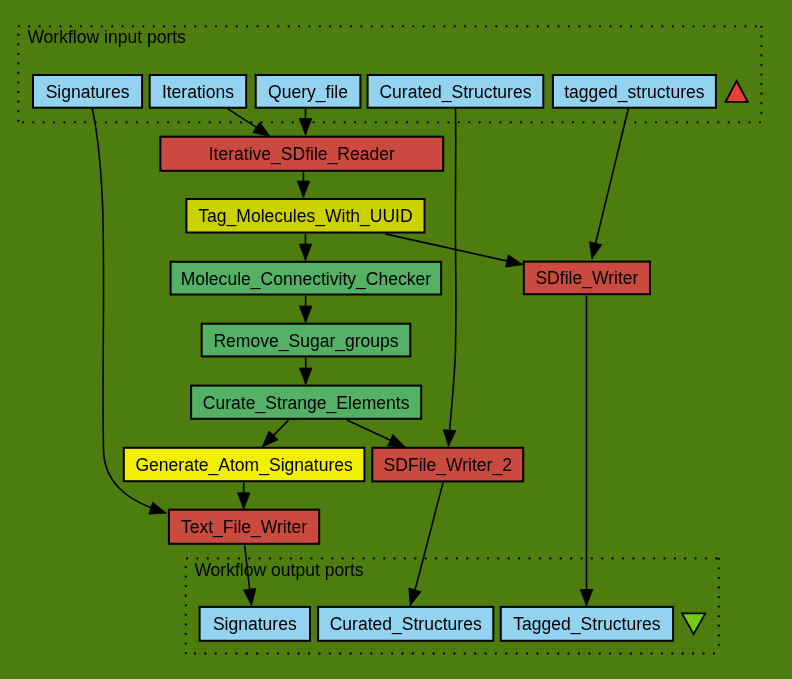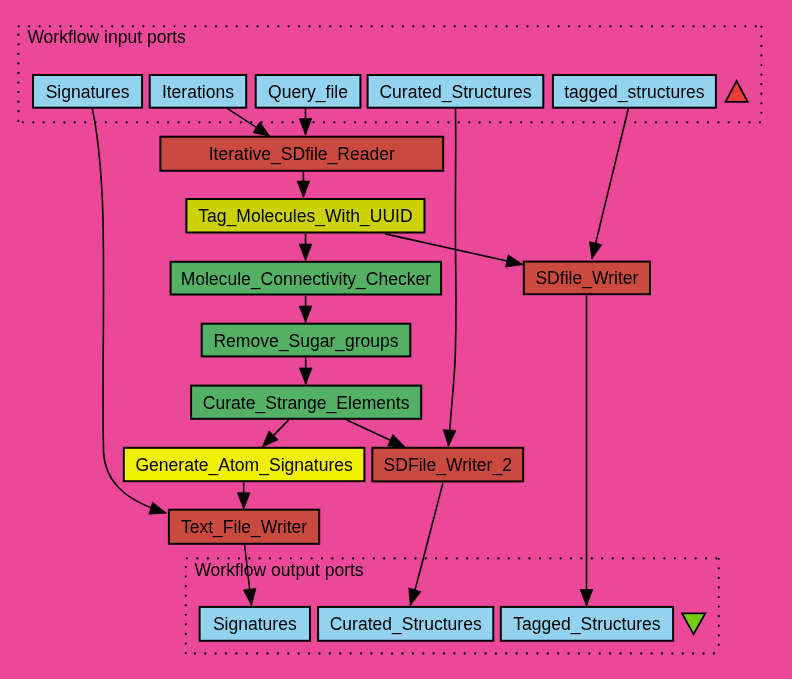--- a/index.html
+++ b/index.html
@@ -1,18 +1,18 @@
 <!DOCTYPE html>
 <html><head>
 <meta charset="utf-8">
 <style>
   html, body { margin:0; padding:0; background:#ffffff; }
   body { width:792px; height:679px; overflow:hidden;
          font-family:"Liberation Sans", sans-serif; }
-  #stage { position:relative; width:792px; height:679px; background:#ec4899; }
+  #stage { position:relative; width:792px; height:679px; background:#4d7c0f; }
   svg { display:block; }
   .nlabel { font-family:"Liberation Sans", sans-serif; font-size:17.55px;
             fill:#000; text-anchor:middle; dominant-baseline:alphabetic; }
   .clabel { font-family:"Liberation Sans", sans-serif; font-size:17.55px;
             fill:#000; text-anchor:start; }
 </style>
 </head>
 <body>
 
 <div id="stage">

